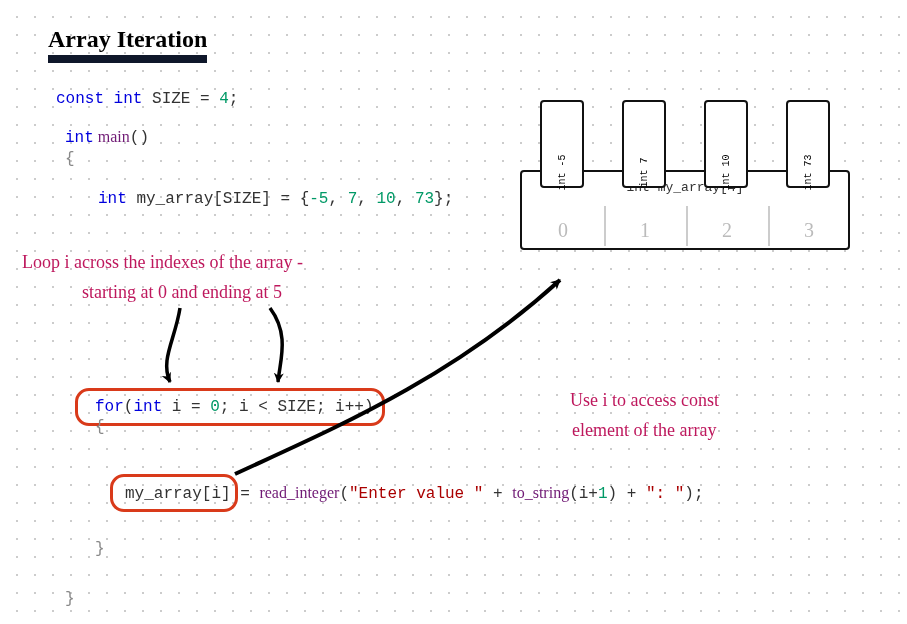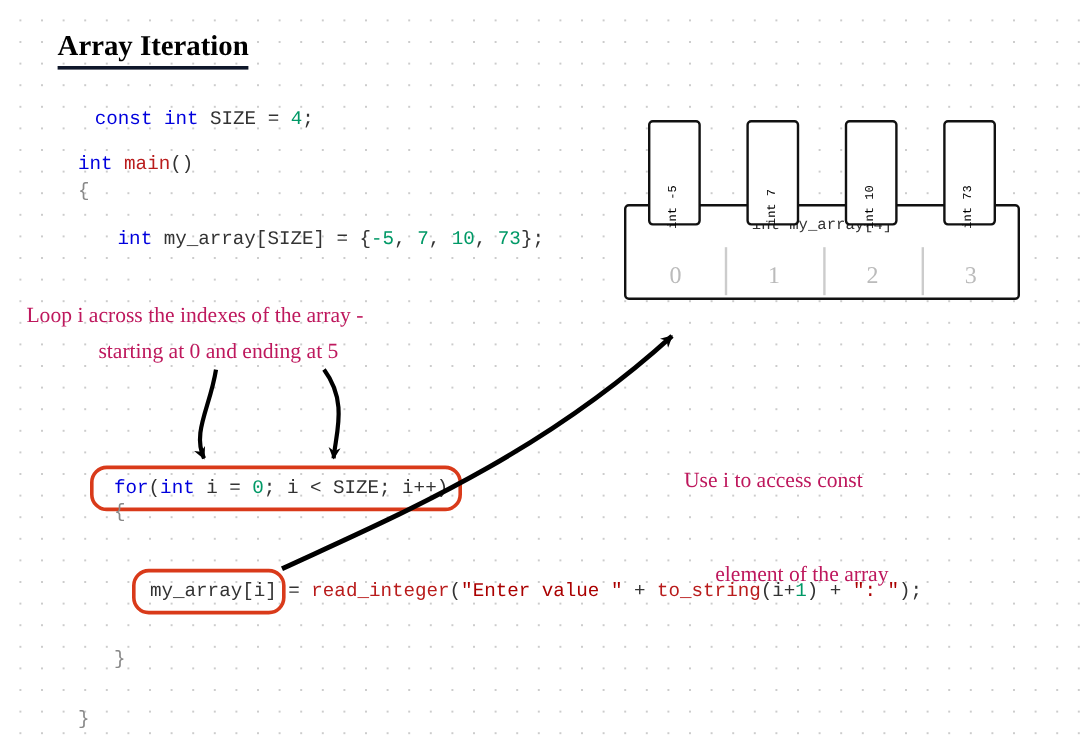--- a/index.html
+++ b/index.html
@@ -17,34 +17,34 @@
     overflow: hidden;
   }
   .title {
     position: absolute;
     top: 26px;
     left: 48px;
     font-family: "Comic Sans MS", cursive;
     font-weight: bold;
     font-size: 24px;
     color: #000;
-    border-bottom: 3px solid #0f172a;
+    border-bottom: 8px solid #0f172a;
     padding-bottom: 2px;
   }
   .code {
     position: absolute;
     font-family: "Courier New", monospace;
     font-size: 16px;
     white-space: pre;
     color: #333;
   }
   .kw { color: #0000dd; }
   .type { color: #0000dd; }
   .num { color: #009966; }
-  .fn { color: #b91c1c; }
+  .fn { color: #701a75; font-family: Liberation Serif, serif; }
   .str { color: #aa0000; }
   .brace { color: #888; }
   .hand {
     position: absolute;
     font-family: "Comic Sans MS", cursive;
     font-size: 18px;
     color: #be185d;
     line-height: 1.4;
   }
   .highlight-box {
@@ -111,21 +111,21 @@
     transform: rotate(-90deg);
     transform-origin: center;
     white-space: pre;
   }
 </style>
 </head>
 <body>
 
 <div class="title">Array Iteration</div>
 
-<div class="code" style="top:90px; left:79px;"><span class="kw">const</span><span class="type"> int</span><span> SIZE = </span><span class="num">4</span><span>;</span></div>
+<div class="code" style="top:90px; left:56px;"><span class="kw">const</span><span class="type"> int</span><span> SIZE = </span><span class="num">4</span><span>;</span></div>
 
 <div class="code" style="top:128px; left:65px;"><span class="type">int</span><span class="fn"> main</span><span>()</span></div>
 
 <div class="code brace" style="top:150px; left:65px;">{</div>
 
 <div class="code" style="top:190px; left:98px;"><span class="type">int</span><span> my_array[SIZE] = {</span><span class="num">-5</span><span>, </span><span class="num">7</span><span>, </span><span class="num">10</span><span>, </span><span class="num">73</span><span>};</span></div>
 
 <div class="hand" style="top:250px; left:22px;">Loop i across the indexes of the array -</div>
 <div class="hand" style="top:280px; left:82px;">starting at 0 and ending at 5</div>
 
@@ -133,21 +133,21 @@
 <div class="code" style="top:398px; left:95px;"><span class="kw">for</span><span>(</span><span class="type">int</span><span> i = </span><span class="num">0</span><span>; i &lt; SIZE; i++)</span></div>
 <div class="code brace" style="top:418px; left:95px;">{</div>
 
 <div class="highlight-box" style="top:474px; left:110px; width:128px; height:38px;"></div>
 <div class="code" style="top:484px; left:125px;"><span>my_array[i]</span><span> = </span><span class="fn">read_integer</span><span>(</span><span class="str">"Enter value "</span><span> + </span><span class="fn">to_string</span><span>(i+</span><span class="num">1</span><span>) + </span><span class="str">": "</span><span>);</span></div>
 
 <div class="code brace" style="top:540px; left:95px;">}</div>
 <div class="code brace" style="top:590px; left:65px;">}</div>
 
 <div class="hand" style="top:388px; left:570px;">Use i to access const</div>
-<div class="hand" style="top:418px; left:596px;margin-top:48px;">element of the array</div>
+<div class="hand" style="top:418px; left:572px;">element of the array</div>
 
 <div class="array-diagram">
   <div class="tray">
     <div class="tray-label">int my_array[4]</div>
     <div class="slot-div" style="left:82px;"></div>
     <div class="slot-div" style="left:164px;"></div>
     <div class="slot-div" style="left:246px;"></div>
     <div class="idx" style="left:0px;">0</div>
     <div class="idx" style="left:82px;">1</div>
     <div class="idx" style="left:164px;">2</div>

